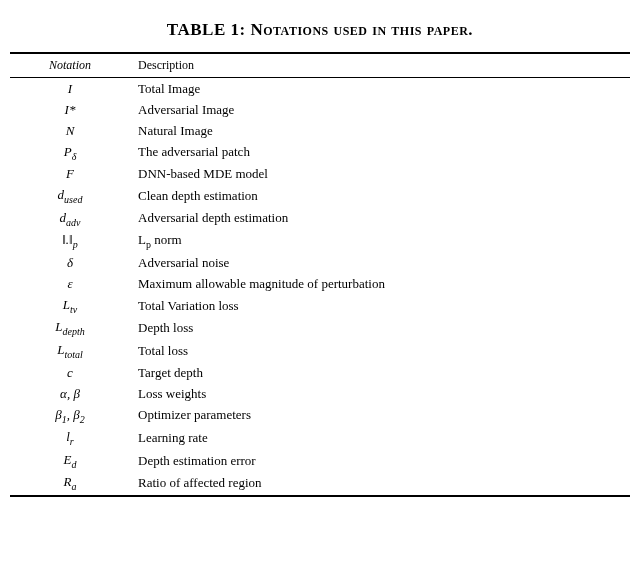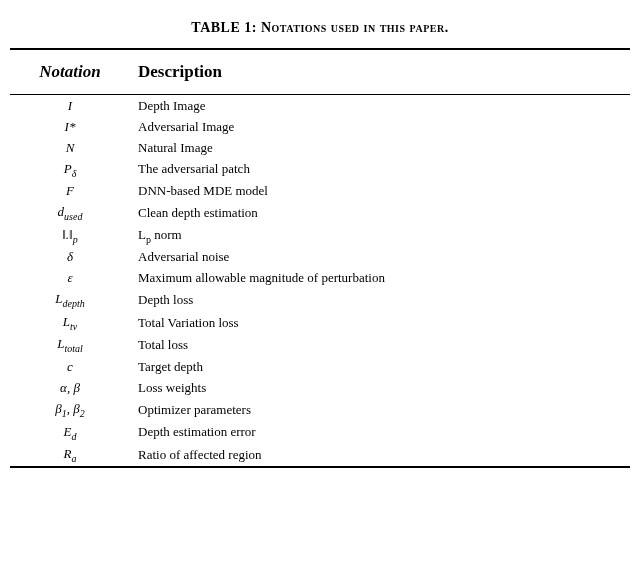--- a/index.html
+++ b/index.html
@@ -15,21 +15,21 @@
       color: #000000;
       width: 640px;
       min-height: 561px;
       display: flex;
       flex-direction: column;
       align-items: center;
       padding: 20px 10px;
     }
 
     .page-title {
-      font-size: 14px;
+      font-size: 17px;
       font-weight: bold;
       text-align: center;
       margin-bottom: 12px;
       letter-spacing: 0.5px;
       font-variant: small-caps;
     }
 
     .table-container {
       width: 100%;
       max-width: 620px;
@@ -44,24 +44,24 @@
       border-top: 2px solid #000;
       border-bottom: 1px solid #000;
     }
 
     tbody tr:last-child {
       border-bottom: 2px solid #000;
       font-family: Liberation Serif, serif;
     }
 
     th {
-      font-weight: bold;
+      font-weight: normal;
       text-align: left;
-      padding: 12px 8px;
-      font-size: 17px;
+      padding: 4px 8px;
+      font-size: 12px;
     }
 
     td {
       padding: 2.5px 8px;
       font-size: 13px;
       vertical-align: middle;
     }
 
     .notation-col {
       width: 120px;
@@ -90,21 +90,21 @@
   <table>
     <thead>
       <tr>
         <th class="notation-col">Notation</th>
         <th class="desc-col">Description</th>
       </tr>
     </thead>
     <tbody id="table-body">
     <tr>
           <td class="notation-col italic-cell">I</td>
-          <td class="desc-col">Depth Image</td>
+          <td class="desc-col">Total Image</td>
         </tr>
         <tr>
           <td class="notation-col italic-cell">I*</td>
           <td class="desc-col">Adversarial Image</td>
         </tr>
         <tr>
           <td class="notation-col italic-cell">N</td>
           <td class="desc-col">Natural Image</td>
         </tr>
         <tr>
@@ -113,56 +113,64 @@
         </tr>
         <tr>
           <td class="notation-col italic-cell">F</td>
           <td class="desc-col">DNN-based MDE model</td>
         </tr>
         <tr>
           <td class="notation-col italic-cell">d<sub>used</sub></td>
           <td class="desc-col">Clean depth estimation</td>
         </tr>
         <tr>
+          <td class="notation-col italic-cell">d<sub>adv</sub></td>
+          <td class="desc-col">Adversarial depth estimation</td>
+        </tr>
+        <tr>
           <td class="notation-col italic-cell">‖.‖<sub>p</sub></td>
           <td class="desc-col">L<sub>p</sub> norm</td>
         </tr>
         <tr>
           <td class="notation-col italic-cell">δ</td>
           <td class="desc-col">Adversarial noise</td>
         </tr>
         <tr>
           <td class="notation-col italic-cell">ε</td>
           <td class="desc-col">Maximum allowable magnitude of perturbation</td>
         </tr>
         <tr>
+          <td class="notation-col italic-cell">L<sub>tv</sub></td>
+          <td class="desc-col">Total Variation loss</td>
+        </tr>
+        <tr>
           <td class="notation-col italic-cell">L<sub>depth</sub></td>
           <td class="desc-col">Depth loss</td>
-        </tr>
-        <tr>
-          <td class="notation-col italic-cell">L<sub>tv</sub></td>
-          <td class="desc-col">Total Variation loss</td>
         </tr>
         <tr>
           <td class="notation-col italic-cell">L<sub>total</sub></td>
           <td class="desc-col">Total loss</td>
         </tr>
         <tr>
           <td class="notation-col italic-cell">c</td>
           <td class="desc-col">Target depth</td>
         </tr>
         <tr>
           <td class="notation-col italic-cell">α, β</td>
           <td class="desc-col">Loss weights</td>
         </tr>
         <tr>
           <td class="notation-col italic-cell">β<sub>1</sub>, β<sub>2</sub></td>
           <td class="desc-col">Optimizer parameters</td>
         </tr>
         <tr>
+          <td class="notation-col italic-cell">l<sub>r</sub></td>
+          <td class="desc-col">Learning rate</td>
+        </tr>
+        <tr>
           <td class="notation-col italic-cell">E<sub>d</sub></td>
           <td class="desc-col">Depth estimation error</td>
         </tr>
         <tr>
           <td class="notation-col italic-cell">R<sub>a</sub></td>
           <td class="desc-col">Ratio of affected region</td>
         </tr>
       </tbody>
   </table>
 </div>

